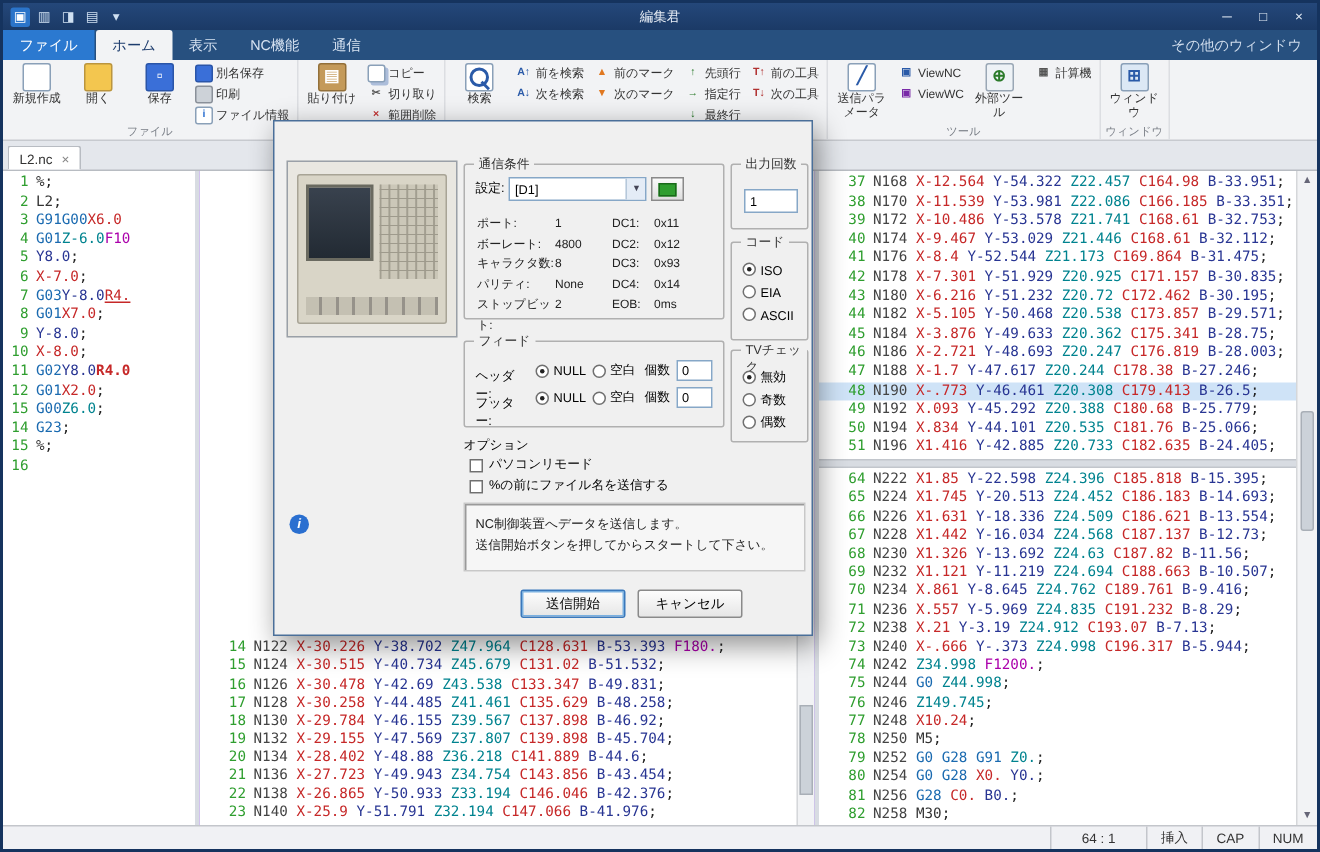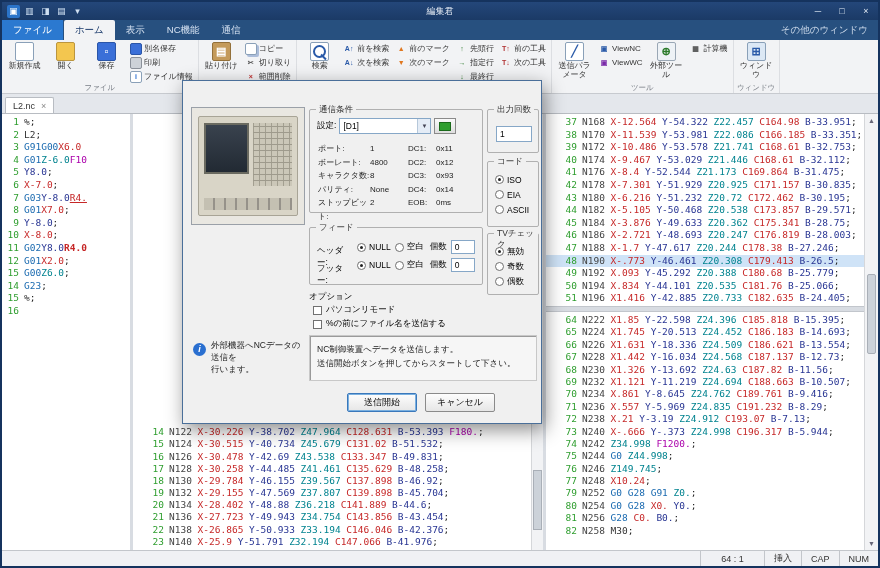--- a/index.html
+++ b/index.html
@@ -437,20 +437,21 @@
             <div class="code-line" data-name="code-line"><span class="ln" data-name="line-number">68</span><span class="code" data-name="code-text"><span style="color: rgb(68, 68, 68);">N230 </span><span style="color: rgb(198, 40, 40);">X1.326 </span><span style="color: rgb(40, 53, 147);">Y-13.692 </span><span style="color: rgb(0, 131, 143);">Z24.63 </span><span style="color: rgb(198, 40, 40);">C187.82 </span><span style="color: rgb(40, 53, 147);">B-11.56</span><span style="color: rgb(34, 34, 34);">;</span></span></div>
             <div class="code-line" data-name="code-line"><span class="ln" data-name="line-number">69</span><span class="code" data-name="code-text"><span style="color: rgb(68, 68, 68);">N232 </span><span style="color: rgb(198, 40, 40);">X1.121 </span><span style="color: rgb(40, 53, 147);">Y-11.219 </span><span style="color: rgb(0, 131, 143);">Z24.694 </span><span style="color: rgb(198, 40, 40);">C188.663 </span><span style="color: rgb(40, 53, 147);">B-10.507</span><span style="color: rgb(34, 34, 34);">;</span></span></div>
             <div class="code-line" data-name="code-line"><span class="ln" data-name="line-number">70</span><span class="code" data-name="code-text"><span style="color: rgb(68, 68, 68);">N234 </span><span style="color: rgb(198, 40, 40);">X.861 </span><span style="color: rgb(40, 53, 147);">Y-8.645 </span><span style="color: rgb(0, 131, 143);">Z24.762 </span><span style="color: rgb(198, 40, 40);">C189.761 </span><span style="color: rgb(40, 53, 147);">B-9.416</span><span style="color: rgb(34, 34, 34);">;</span></span></div>
             <div class="code-line" data-name="code-line"><span class="ln" data-name="line-number">71</span><span class="code" data-name="code-text"><span style="color: rgb(68, 68, 68);">N236 </span><span style="color: rgb(198, 40, 40);">X.557 </span><span style="color: rgb(40, 53, 147);">Y-5.969 </span><span style="color: rgb(0, 131, 143);">Z24.835 </span><span style="color: rgb(198, 40, 40);">C191.232 </span><span style="color: rgb(40, 53, 147);">B-8.29</span><span style="color: rgb(34, 34, 34);">;</span></span></div>
             <div class="code-line" data-name="code-line"><span class="ln" data-name="line-number">72</span><span class="code" data-name="code-text"><span style="color: rgb(68, 68, 68);">N238 </span><span style="color: rgb(198, 40, 40);">X.21 </span><span style="color: rgb(40, 53, 147);">Y-3.19 </span><span style="color: rgb(0, 131, 143);">Z24.912 </span><span style="color: rgb(198, 40, 40);">C193.07 </span><span style="color: rgb(40, 53, 147);">B-7.13</span><span style="color: rgb(34, 34, 34);">;</span></span></div>
             <div class="code-line" data-name="code-line"><span class="ln" data-name="line-number">73</span><span class="code" data-name="code-text"><span style="color: rgb(68, 68, 68);">N240 </span><span style="color: rgb(198, 40, 40);">X-.666 </span><span style="color: rgb(40, 53, 147);">Y-.373 </span><span style="color: rgb(0, 131, 143);">Z24.998 </span><span style="color: rgb(198, 40, 40);">C196.317 </span><span style="color: rgb(40, 53, 147);">B-5.944</span><span style="color: rgb(34, 34, 34);">;</span></span></div>
             <div class="code-line" data-name="code-line"><span class="ln" data-name="line-number">74</span><span class="code" data-name="code-text"><span style="color: rgb(68, 68, 68);">N242 </span><span style="color: rgb(0, 131, 143);">Z34.998 </span><span style="color: rgb(171, 0, 171);">F1200.</span><span style="color: rgb(34, 34, 34);">;</span></span></div>
             <div class="code-line" data-name="code-line"><span class="ln" data-name="line-number">75</span><span class="code" data-name="code-text"><span style="color: rgb(68, 68, 68);">N244 </span><span style="color: rgb(26, 106, 176);">G0 </span><span style="color: rgb(0, 131, 143);">Z44.998</span><span style="color: rgb(34, 34, 34);">;</span></span></div>
             <div class="code-line" data-name="code-line"><span class="ln" data-name="line-number">76</span><span class="code" data-name="code-text"><span style="color: rgb(68, 68, 68);">N246 </span><span style="color: rgb(0, 131, 143);">Z149.745</span><span style="color: rgb(34, 34, 34);">;</span></span></div>
             <div class="code-line" data-name="code-line"><span class="ln" data-name="line-number">77</span><span class="code" data-name="code-text"><span style="color: rgb(68, 68, 68);">N248 </span><span style="color: rgb(198, 40, 40);">X10.24</span><span style="color: rgb(34, 34, 34);">;</span></span></div>
+            <div class="code-line" data-name="code-line"><span class="ln" data-name="line-number">78</span><span class="code" data-name="code-text"><span style="color: rgb(68, 68, 68);">N250 </span><span style="color: rgb(51, 51, 51);">M5</span><span style="color: rgb(34, 34, 34);">;</span></span></div>
             <div class="code-line" data-name="code-line"><span class="ln" data-name="line-number">79</span><span class="code" data-name="code-text"><span style="color: rgb(68, 68, 68);">N252 </span><span style="color: rgb(26, 106, 176);">G0 </span><span style="color: rgb(26, 106, 176);">G28 </span><span style="color: rgb(26, 106, 176);">G91 </span><span style="color: rgb(0, 131, 143);">Z0.</span><span style="color: rgb(34, 34, 34);">;</span></span></div>
             <div class="code-line" data-name="code-line"><span class="ln" data-name="line-number">80</span><span class="code" data-name="code-text"><span style="color: rgb(68, 68, 68);">N254 </span><span style="color: rgb(26, 106, 176);">G0 </span><span style="color: rgb(26, 106, 176);">G28 </span><span style="color: rgb(198, 40, 40);">X0. </span><span style="color: rgb(40, 53, 147);">Y0.</span><span style="color: rgb(34, 34, 34);">;</span></span></div>
             <div class="code-line" data-name="code-line"><span class="ln" data-name="line-number">81</span><span class="code" data-name="code-text"><span style="color: rgb(68, 68, 68);">N256 </span><span style="color: rgb(26, 106, 176);">G28 </span><span style="color: rgb(198, 40, 40);">C0. </span><span style="color: rgb(40, 53, 147);">B0.</span><span style="color: rgb(34, 34, 34);">;</span></span></div>
             <div class="code-line" data-name="code-line"><span class="ln" data-name="line-number">82</span><span class="code" data-name="code-text"><span style="color: rgb(68, 68, 68);">N258 </span><span style="color: rgb(51, 51, 51);">M30</span><span style="color: rgb(34, 34, 34);">;</span></span></div>
           </div>
       </div>
       <div class="vscroll" data-name="vertical-scrollbar">
         <div class="sb-btn" data-name="scroll-up-icon">▲</div>
         <div class="sb-thumb" data-name="scrollbar-thumb"></div>
         <div class="sb-btn dn" data-name="scroll-down-icon">▼</div>
@@ -618,22 +619,18 @@
           <span>%の前にファイル名を送信する</span>
         </div>
       </div>
 
     <div class="msg-box" data-name="dialog-message">
       <div data-name="message-line">NC制御装置へデータを送信します。</div>
       <div data-name="message-line">送信開始ボタンを押してからスタートして下さい。</div>
     </div>
 
     <div class="info-ic" data-name="info-icon">i</div>
-    <div class="info-text" data-name="dialog-info-text">
-      <div>外部機器へNCデータの送信を</div>
-      <div>行います。</div>
-    </div>
 
     <button class="dlg-btn primary" data-name="send-start-button">送信開始</button>
     <button class="dlg-btn normal" data-name="cancel-button">キャンセル</button>
   </div>
 
 </div>
 
 </body></html>

